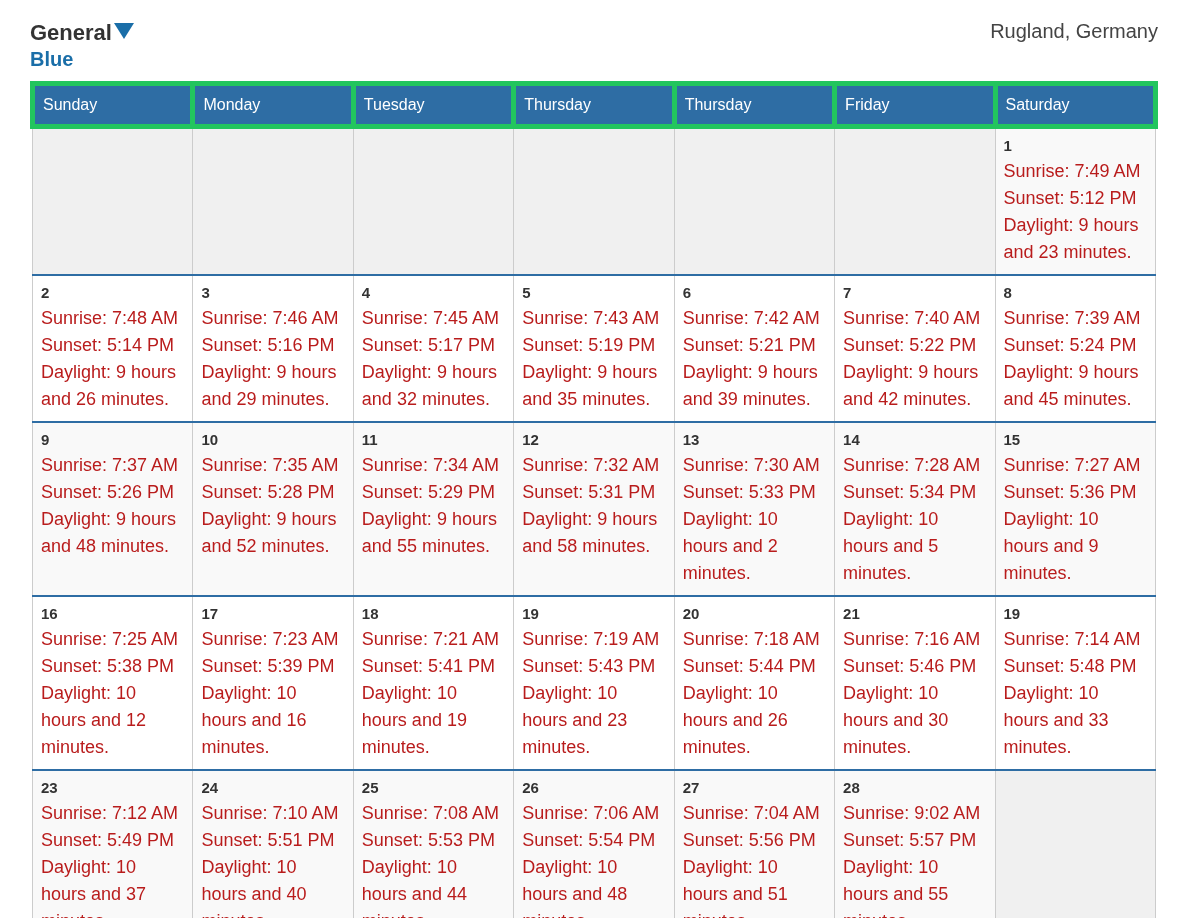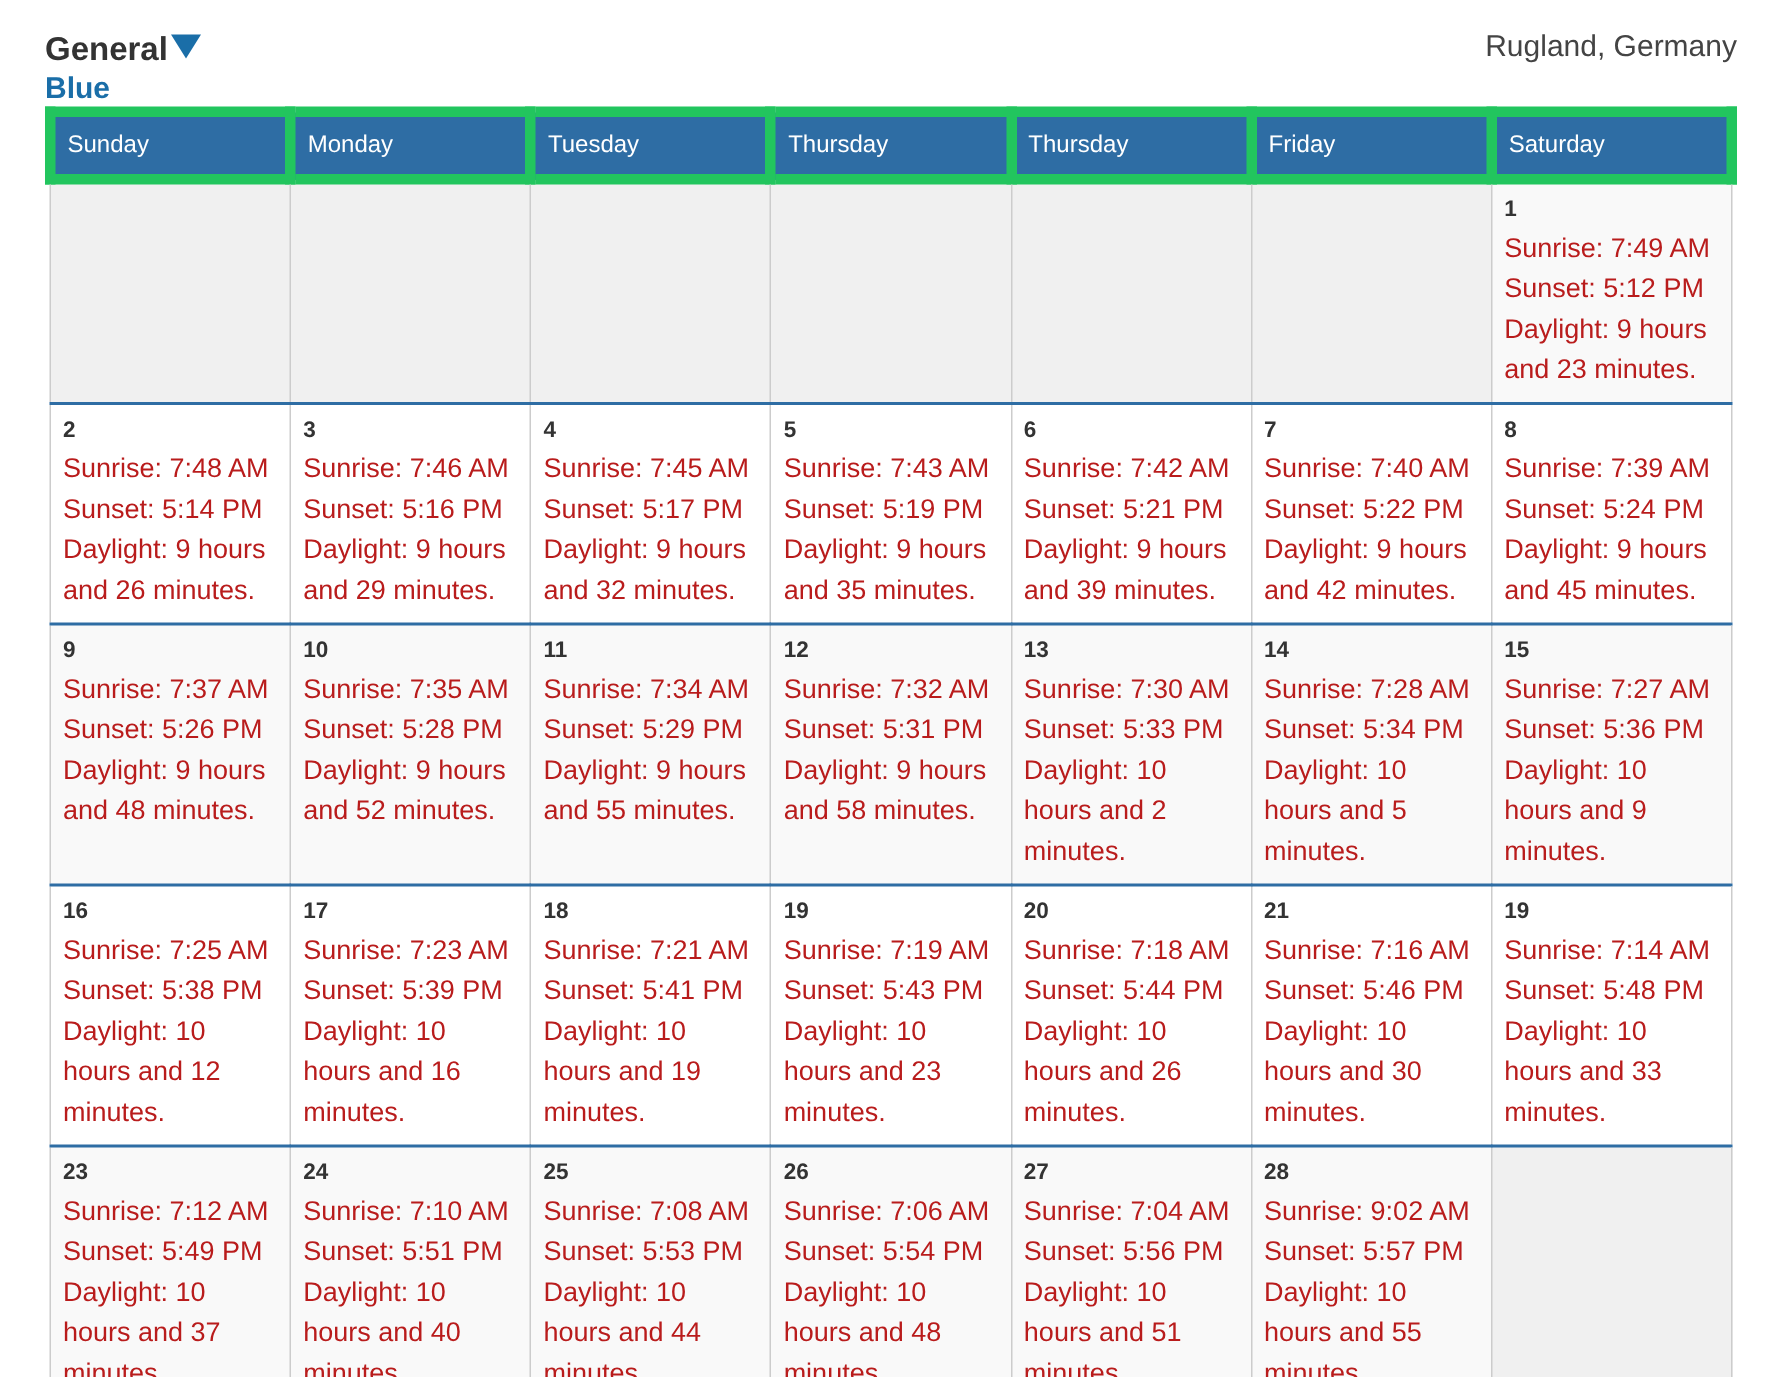--- a/index.html
+++ b/index.html
@@ -7,21 +7,21 @@
       font-family: Arial, sans-serif;
       background: #fff;
       padding: 20px 30px;
       width: 1188px;
       min-height: 918px;
     }
     .header {
       display: flex;
       justify-content: space-between;
       align-items: flex-start;
-      margin-bottom: 0;
+      margin-bottom: 10px;
     }
     .logo {
       display: flex;
       flex-direction: column;
       align-items: flex-start;
     }
     .logo-text {
       display: flex;
       align-items: center;
       font-size: 22px;
@@ -62,21 +62,21 @@
       border-collapse: collapse;
       table-layout: fixed;
     }
     thead tr th {
       background: #2e6da4;
       color: #fff;
       padding: 10px 8px;
       font-size: 16px;
       font-weight: normal;
       text-align: left;
-      border: 7px solid #22c55e;
+      border: 5px solid #22c55e;
     }
     tbody tr {
       border-bottom: 2px solid #2e6da4;
     }
     tbody tr td {
       vertical-align: top;
       padding: 8px;
       border: 1px solid #ccc;
       font-size: 13px;
       color: #333;

